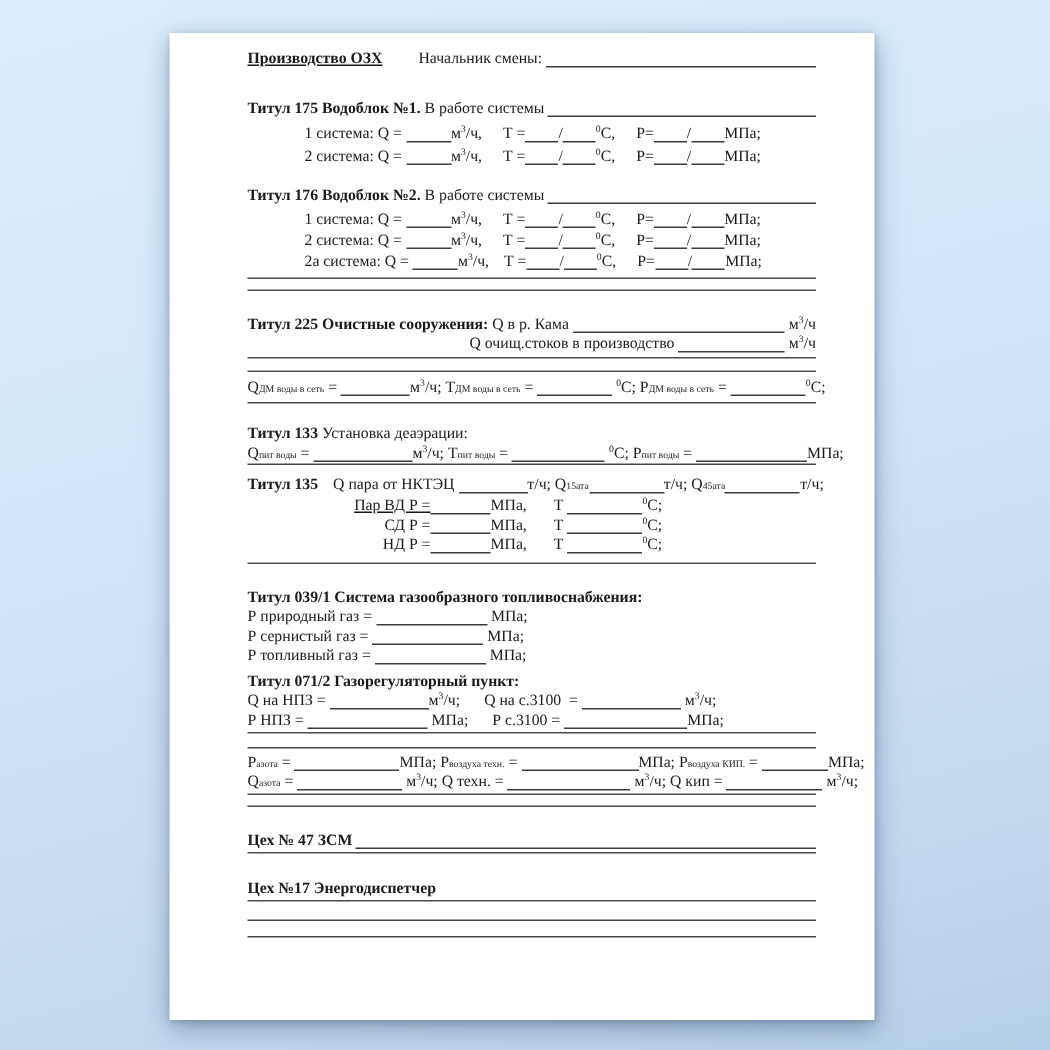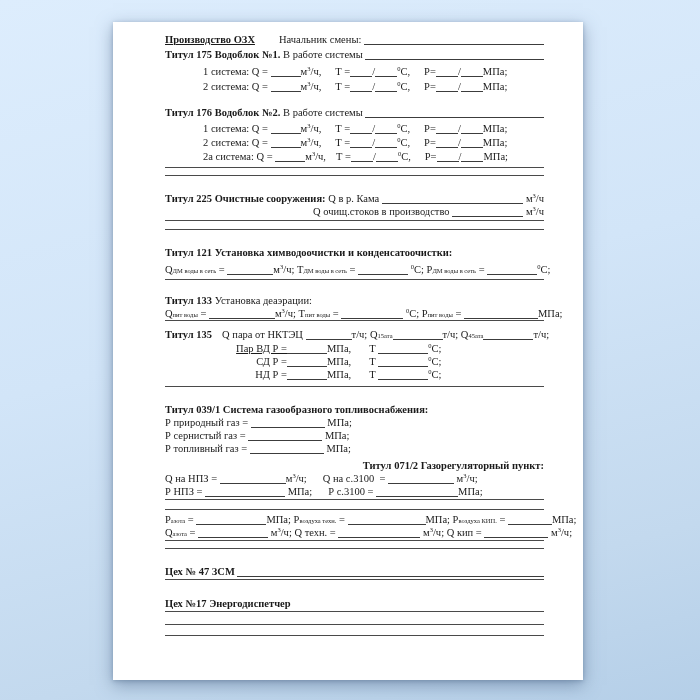--- a/index.html
+++ b/index.html
@@ -33,49 +33,48 @@
   .sub{font-size:6.5px;line-height:8px;position:relative;top:-1px;white-space:pre;}
   .sup{font-size:6.5px;line-height:8px;position:relative;top:-5px;white-space:pre;}
   .rule{height:0;border-top:1px solid #4a4a4a;}
 </style>
 </head>
 <body>
 
 <div class="page">
   <div>
       <div class="row"><span class="t b u">Производство ОЗХ</span><span class="sp" style="width: 24px;"></span><span class="t">Начальник смены: </span><span class="bl fill"></span></div>
-      <div class="row" style="margin-top: 2px;"><span class="t b">Титул 175 Водоблок №1.</span><span class="t"> В работе системы </span><span class="bl fill"></span></div>
+      <div class="row" style="margin-top: 20px;"><span class="t b">Титул 175 Водоблок №1.</span><span class="t"> В работе системы </span><span class="bl fill"></span></div>
       <div class="row" style="padding-left: 38px; margin-top: 4px;"><span class="t">1 система: Q = </span><span class="bl" style="width: 30px;"></span><span class="t">м</span><span class="sup">3</span><span class="t">/ч,</span><span class="sp" style="width: 14px;"></span><span class="t">Т =</span><span class="bl" style="width: 22px;"></span><span class="t">/</span><span class="bl" style="width: 22px;"></span><span class="sup">0</span><span class="t">С,</span><span class="sp" style="width: 14px;"></span><span class="t">Р=</span><span class="bl" style="width: 22px;"></span><span class="t">/</span><span class="bl" style="width: 22px;"></span><span class="t">МПа;</span></div>
       <div class="row" style="padding-left: 38px; margin-top: 2px;"><span class="t">2 система: Q = </span><span class="bl" style="width: 30px;"></span><span class="t">м</span><span class="sup">3</span><span class="t">/ч,</span><span class="sp" style="width: 14px;"></span><span class="t">Т =</span><span class="bl" style="width: 22px;"></span><span class="t">/</span><span class="bl" style="width: 22px;"></span><span class="sup">0</span><span class="t">С,</span><span class="sp" style="width: 14px;"></span><span class="t">Р=</span><span class="bl" style="width: 22px;"></span><span class="t">/</span><span class="bl" style="width: 22px;"></span><span class="t">МПа;</span></div>
       <div class="row" style="margin-top: 13px;"><span class="t b">Титул 176 Водоблок №2.</span><span class="t"> В работе системы </span><span class="bl fill"></span></div>
       <div class="row" style="padding-left: 38px; margin-top: 3px;"><span class="t">1 система: Q = </span><span class="bl" style="width: 30px;"></span><span class="t">м</span><span class="sup">3</span><span class="t">/ч,</span><span class="sp" style="width: 14px;"></span><span class="t">Т =</span><span class="bl" style="width: 22px;"></span><span class="t">/</span><span class="bl" style="width: 22px;"></span><span class="sup">0</span><span class="t">С,</span><span class="sp" style="width: 14px;"></span><span class="t">Р=</span><span class="bl" style="width: 22px;"></span><span class="t">/</span><span class="bl" style="width: 22px;"></span><span class="t">МПа;</span></div>
       <div class="row" style="padding-left: 38px; margin-top: 1px;"><span class="t">2 система: Q = </span><span class="bl" style="width: 30px;"></span><span class="t">м</span><span class="sup">3</span><span class="t">/ч,</span><span class="sp" style="width: 14px;"></span><span class="t">Т =</span><span class="bl" style="width: 22px;"></span><span class="t">/</span><span class="bl" style="width: 22px;"></span><span class="sup">0</span><span class="t">С,</span><span class="sp" style="width: 14px;"></span><span class="t">Р=</span><span class="bl" style="width: 22px;"></span><span class="t">/</span><span class="bl" style="width: 22px;"></span><span class="t">МПа;</span></div>
       <div class="row" style="padding-left: 38px; margin-top: 1px;"><span class="t">2а система: Q = </span><span class="bl" style="width: 30px;"></span><span class="t">м</span><span class="sup">3</span><span class="t">/ч,</span><span class="sp" style="width: 10px;"></span><span class="t">Т =</span><span class="bl" style="width: 22px;"></span><span class="t">/</span><span class="bl" style="width: 22px;"></span><span class="sup">0</span><span class="t">С,</span><span class="sp" style="width: 14px;"></span><span class="t">Р=</span><span class="bl" style="width: 22px;"></span><span class="t">/</span><span class="bl" style="width: 22px;"></span><span class="t">МПа;</span></div>
       <div class="rule" style="margin-top: 4px;"></div>
       <div class="rule" style="margin-top: 7px;"></div>
       <div class="row" style="margin-top: 16px;"><span class="t b">Титул 225 Очистные сооружения: </span><span class="t">Q в р. Кама </span><span class="bl fill"></span><span class="t"> м</span><span class="sup">3</span><span class="t">/ч</span></div>
       <div class="row" style="padding-left: 148px;"><span class="t">Q очищ.стоков в производство </span><span class="bl fill"></span><span class="t"> м</span><span class="sup">3</span><span class="t">/ч</span></div>
       <div class="rule" style="margin-top: 2px;"></div>
       <div class="rule" style="margin-top: 8px;"></div>
-      <div class="row" style="margin-top: 16px;"><span class="t b">Титул 121 Установка химводоочистки и конденсатоочистки:</span></div>
       <div class="row" style="margin-top: 4px;"><span class="t">Q</span><span class="sub">ДМ воды в сеть</span><span class="t"> = </span><span class="bl" style="width: 46px;"></span><span class="t">м</span><span class="sup">3</span><span class="t">/ч; Т</span><span class="sub">ДМ воды в сеть</span><span class="t"> = </span><span class="bl" style="width: 50px;"></span><span class="t"> </span><span class="sup">0</span><span class="t">С; Р</span><span class="sub">ДМ воды в сеть</span><span class="t"> = </span><span class="bl" style="width: 50px;"></span><span class="sup">0</span><span class="t">С;</span></div>
       <div class="rule" style="margin-top: 3px;"></div>
       <div class="row" style="margin-top: 14px;"><span class="t b">Титул 133 </span><span class="t">Установка деаэрации:</span></div>
       <div class="row"><span class="t">Q</span><span class="sub">пит воды</span><span class="t"> = </span><span class="bl" style="width: 66px;"></span><span class="t">м</span><span class="sup">3</span><span class="t">/ч; Т</span><span class="sub">пит воды</span><span class="t"> = </span><span class="bl" style="width: 62px;"></span><span class="t"> </span><span class="sup">0</span><span class="t">С; Р</span><span class="sub">пит воды</span><span class="t"> = </span><span class="bl" style="width: 74px;"></span><span class="t">МПа;</span></div>
       <div class="rule"></div>
       <div class="row" style="margin-top: 7px;"><span class="t b">Титул 135</span><span class="sp" style="width: 10px;"></span><span class="t">Q пара от НКТЭЦ </span><span class="bl" style="width: 46px;"></span><span class="t">т/ч; Q</span><span class="sub">15ата</span><span class="bl" style="width: 50px;"></span><span class="t">т/ч; Q</span><span class="sub">45ата</span><span class="bl" style="width: 50px;"></span><span class="t">т/ч;</span></div>
       <div class="row" style="margin-top: 1px;"><span class="t ra" style="width: 122px; text-decoration: underline;">Пар ВД Р =</span><span class="bl" style="width: 40px;"></span><span class="t">МПа,</span><span class="sp" style="width: 18px;"></span><span class="t">Т </span><span class="bl" style="width: 50px;"></span><span class="sup">0</span><span class="t">С;</span></div>
       <div class="row"><span class="t ra" style="width: 122px;">СД Р =</span><span class="bl" style="width: 40px;"></span><span class="t">МПа,</span><span class="sp" style="width: 18px;"></span><span class="t">Т </span><span class="bl" style="width: 50px;"></span><span class="sup">0</span><span class="t">С;</span></div>
       <div class="row"><span class="t ra" style="width: 122px; font-family: Liberation Serif, serif;">НД Р =</span><span class="bl" style="width: 40px;"></span><span class="t">МПа,</span><span class="sp" style="width: 18px;"></span><span class="t">Т </span><span class="bl" style="width: 50px;"></span><span class="sup">0</span><span class="t">С;</span></div>
       <div class="rule" style="margin-top: 5px;"></div>
       <div class="row" style="margin-top: 16px;"><span class="t b">Титул 039/1 Система газообразного топливоснабжения:</span></div>
       <div class="row"><span class="t">Р природный газ = </span><span class="bl" style="width: 74px;"></span><span class="t"> МПа;</span></div>
       <div class="row"><span class="t">Р сернистый газ = </span><span class="bl" style="width: 74px;"></span><span class="t"> МПа;</span></div>
       <div class="row"><span class="t">Р топливный газ = </span><span class="bl" style="width: 74px;"></span><span class="t"> МПа;</span></div>
-      <div class="row" style="margin-top: 4px; justify-content: flex-end;"><span class="t b">Титул 071/2 Газорегуляторный пункт:</span></div>
+      <div class="row" style="margin-top: 4px;"><span class="t b">Титул 071/2 Газорегуляторный пункт:</span></div>
       <div class="row"><span class="t">Q на НПЗ = </span><span class="bl" style="width: 66px;"></span><span class="t">м</span><span class="sup">3</span><span class="t">/ч;</span><span class="sp" style="width: 16px;"></span><span class="t">Q на с.3100  = </span><span class="bl" style="width: 66px;"></span><span class="t"> м</span><span class="sup">3</span><span class="t">/ч;</span></div>
       <div class="row"><span class="t">Р НПЗ = </span><span class="bl" style="width: 80px;"></span><span class="t"> МПа;</span><span class="sp" style="width: 16px;"></span><span class="t">Р с.3100 = </span><span class="bl" style="width: 82px;"></span><span class="t">МПа;</span></div>
       <div class="rule" style="margin-top: 1px;"></div>
       <div class="rule" style="margin-top: 9px;"></div>
       <div class="row" style="margin-top: 3px;"><span class="t">Р</span><span class="sub">азота</span><span class="t"> = </span><span class="bl" style="width: 70px;"></span><span class="t">МПа; Р</span><span class="sub">воздуха техн.</span><span class="t"> = </span><span class="bl" style="width: 78px;"></span><span class="t">МПа; Р</span><span class="sub">воздуха КИП.</span><span class="t"> = </span><span class="bl" style="width: 44px;"></span><span class="t">МПа;</span></div>
       <div class="row"><span class="t">Q</span><span class="sub">азота</span><span class="t"> = </span><span class="bl" style="width: 70px;"></span><span class="t"> м</span><span class="sup">3</span><span class="t">/ч; Q техн. = </span><span class="bl" style="width: 82px;"></span><span class="t"> м</span><span class="sup">3</span><span class="t">/ч; Q кип = </span><span class="bl" style="width: 64px;"></span><span class="t"> м</span><span class="sup">3</span><span class="t">/ч;</span></div>
       <div class="rule" style="margin-top: 1px;"></div>
       <div class="rule" style="margin-top: 7px;"></div>
       <div class="row" style="margin-top: 16px;"><span class="t b">Цех № 47 ЗСМ </span><span class="bl fill"></span></div>
       <div class="rule" style="margin-top: 1px;"></div>

